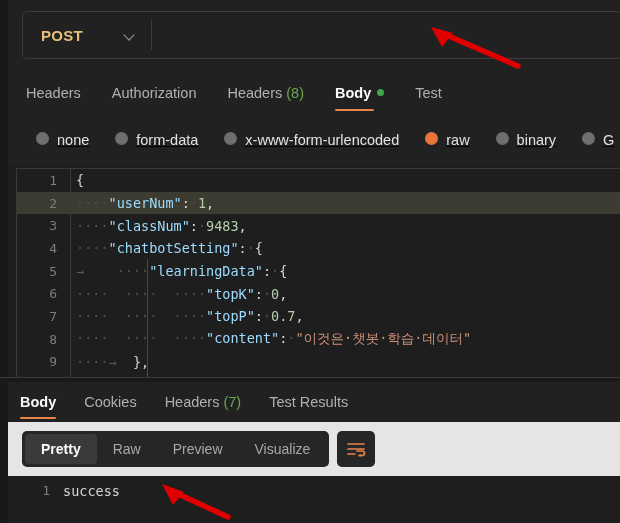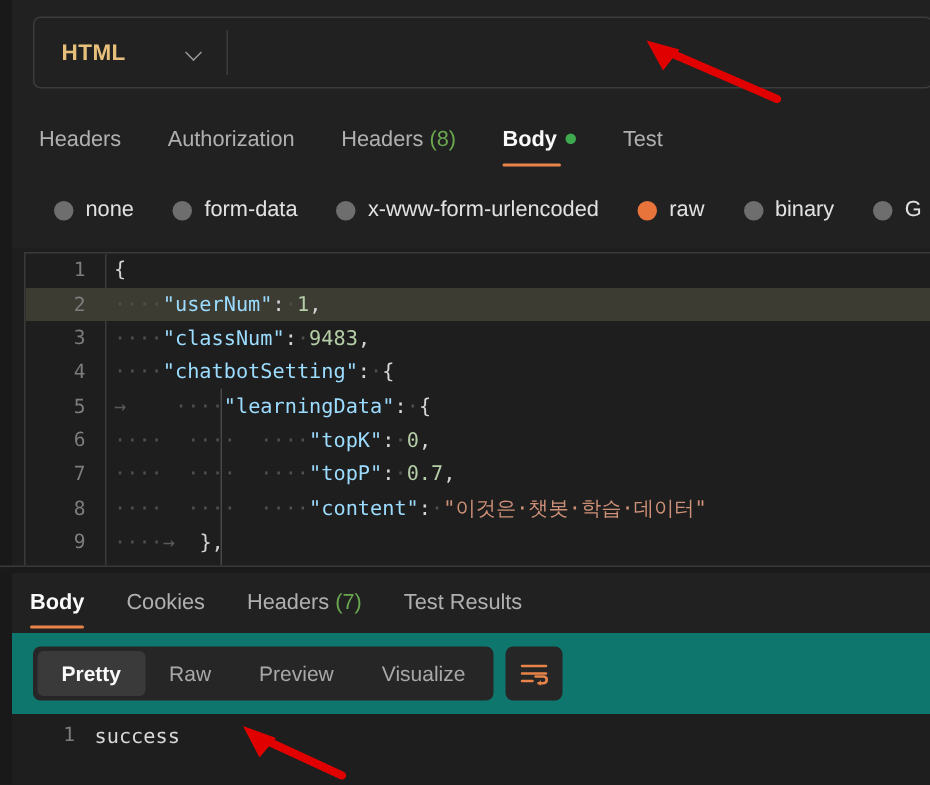--- a/index.html
+++ b/index.html
@@ -72,22 +72,22 @@
     margin-left: 6px; flex: none;
   }
 
   
   .radio-row {
     position: absolute; left: 8px; top: 115px; width: 612px; height: 50px;
     background: #212121;
     display: flex; align-items: center; padding-left: 28px;
   }
   .radio-item {
-    display: flex; align-items: center; margin-right: 26px;
-    white-space: nowrap; cursor: pointer;
+    display: flex; margin-right: 26px;
+    white-space: nowrap; cursor: pointer; text-decoration: underline;
   }
   .radio-dot {
     width: 13px; height: 13px; border-radius: 50%;
     background: #6e6e6e; margin-right: 8px; flex: none;
   }
   .radio-item.sel .radio-dot { background: #e8733b; }
   .radio-label { font-size: 14.5px; color: #e2e2e2; }
 
   
   .editor {
@@ -142,21 +142,21 @@
   .stab.active { color: #fafafa; font-weight: bold; }
   .stab.active::after {
     content: ""; position: absolute; left: 0; right: 0; bottom: 3px;
     height: 2.5px; background: #e8834a; border-radius: 2px;
   }
   .stab .count { color: #6aa84f; margin-left: 4px; font-weight: normal; }
 
   
   .view-toolbar {
     position: absolute; left: 8px; top: 422px; width: 612px; height: 54px;
-    background: #0f766e;
+    background: #e5e5e5;
     display: flex; align-items: center; padding-left: 14px;
   }
   .seg-group {
     display: flex; align-items: center; height: 36px;
     background: #262626; border-radius: 5px; padding: 3px;
   }
   .seg {
     height: 30px; padding: 0 16px; display: flex; align-items: center;
     font-size: 14px; color: #a8a8a8; border-radius: 4px; cursor: pointer;
     white-space: nowrap;
@@ -192,21 +192,21 @@
   .ann-arrow { position: absolute; pointer-events: none; }
 </style>
 </head>
 <body>
 
 <div class="left-rail"></div>
 
 <div class="urlbar-wrap">
   <div class="urlbar">
     <div class="method-box">
-      <span class="method-label">HTML</span>
+      <span class="method-label">POST</span>
       <span class="chev"></span>
     </div>
     <div class="vdiv"></div>
   </div>
 </div>
 
 <div class="req-tabs">
   <div class="rtab">
     <span>Headers</span>
   </div>

